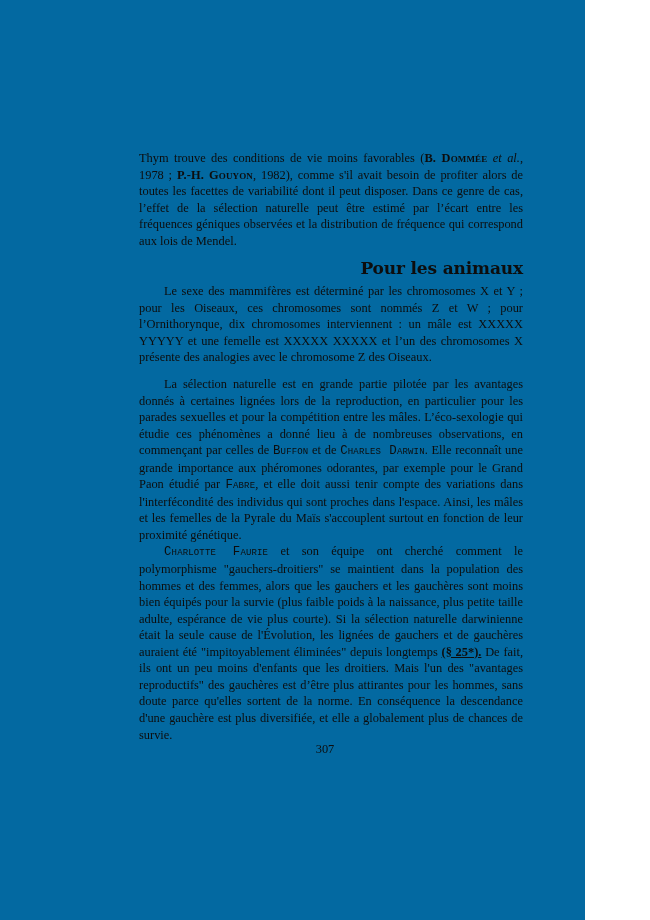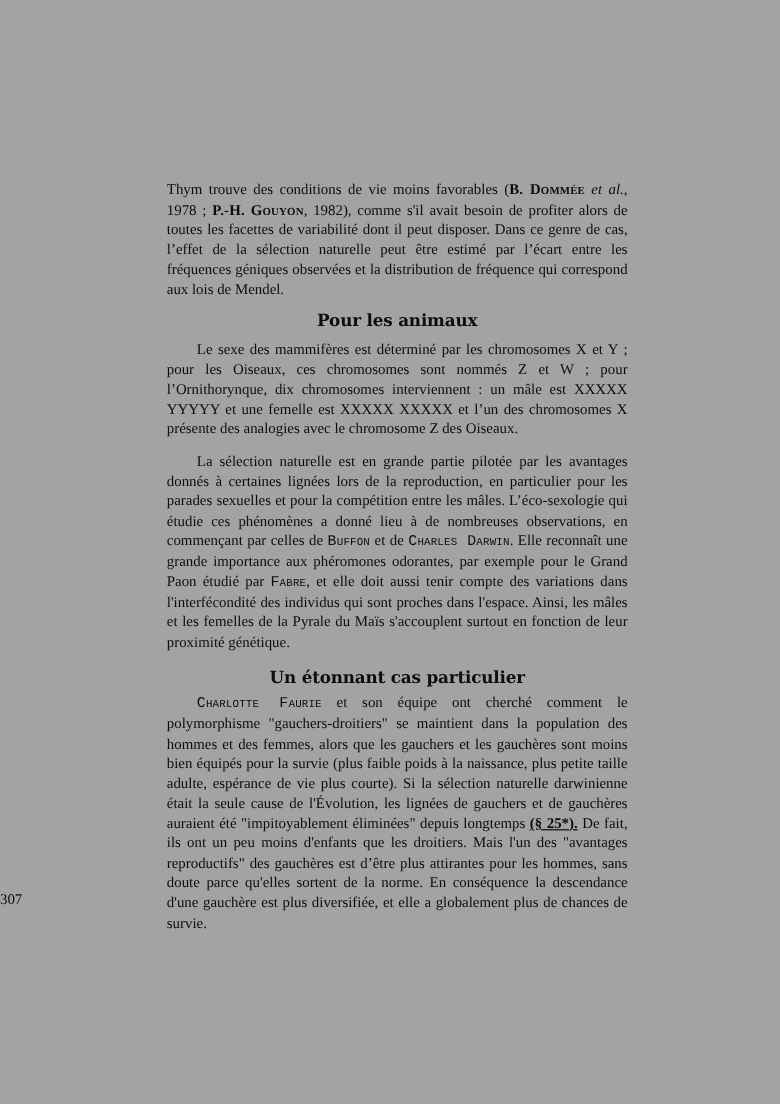--- a/index.html
+++ b/index.html
@@ -10,23 +10,23 @@
   body {
     width: 650px;
     height: 920px;
     overflow: hidden;
     font-family: "Liberation Serif", "DejaVu Serif", serif;
     color: #0d0d0d;
     -webkit-font-smoothing: antialiased;
   }
   .page {
     position: relative;
-    width: 650px;
+    width: 585px;
     height: 920px;
-    background: #a3a3a3;
+    background: #0369a1;
   }
   .text-column {
     position: absolute;
     left: 139px;
     top: 150px;
     width: 384px;
   }
   p.body-par {
     margin: 0 0 0 0;
     font-size: 12.4px;
@@ -37,25 +37,25 @@
   }
   p.indent {
     text-indent: 25px;
   }
   p.gap-after {
     margin-bottom: 10px;
   }
   h2.section-head {
     font-family: "DejaVu Serif", "Liberation Serif", serif;
     font-weight: bold;
-    font-size: 14px;
+    font-size: 17px;
     line-height: 19px;
     margin: 10px 0 5px 0;
     letter-spacing: -0.15px;
-    text-align: center;
+    text-align: right;
   }
   h2.head-2 {
     margin-top: 13px;
     margin-bottom: 2px;
   }
   .sc {
     font-variant: small-caps;
     letter-spacing: 0.15px;
     font-family: Liberation Mono, monospace;
   }
@@ -69,41 +69,41 @@
     text-decoration: underline;
   }
   .ital {
     font-style: italic;
   }
   .page-number {
     position: absolute;
     left: 0;
     top: 741px;
     width: 650px;
+    text-align: center;
     font-size: 12.4px;
     line-height: 16px;
     font-family: "Liberation Serif", "DejaVu Serif", serif;
   }
 </style>
 </head>
 <body>
 
 <div class="page">
 
   <div class="text-column">
 
     <p class="body-par gap-after"><span>Thym trouve des conditions de vie moins favorables (</span><span class="sc-bold">B. Dommée</span><span class="ital"> et al.</span><span>, 1978 ; </span><span class="sc-bold">P.-H. Gouyon</span><span>, 1982)</span><span>, comme s'il avait besoin de profiter alors de toutes les facettes de variabilité dont il peut disposer. Dans ce genre de cas, l’effet de la sélection naturelle peut être estimé par l’écart entre les fréquences géniques observées et la distribution de fréquence qui correspond aux lois de Mendel.</span></p>
 
     <h2 class="section-head">Pour les animaux</h2>
 
     <p class="body-par indent gap-after">Le sexe des mammifères est déterminé par les chromosomes X et Y ; pour les Oiseaux, ces chromosomes sont nommés Z et W ; pour l’Ornithorynque, dix chromosomes interviennent : un mâle est XXXXX YYYYY et une femelle est XXXXX XXXXX et l’un des chromosomes X présente des analogies avec le chromosome Z des Oiseaux.</p>
 
     <p class="body-par indent"><span>La sélection naturelle est en grande partie pilotée par les avantages donnés à certaines lignées lors de la reproduction, en particulier pour les parades sexuelles et pour la compétition entre les mâles. L’éco-sexologie qui étudie ces phénomènes a donné lieu à de nombreuses observations, en commençant par celles de </span><span class="sc">Buffon</span><span> et de </span><span class="sc">Charles Darwin</span><span>. Elle reconnaît une grande importance aux phéromones odorantes, par exemple pour le Grand Paon étudié par </span><span class="sc">Fabre</span><span>, et elle doit aussi tenir compte des variations dans l'interfécondité des individus qui sont proches dans l'espace. Ainsi, les mâles et les femelles de la Pyrale du Maïs s'accouplent surtout en fonction de leur proximité génétique.</span></p>
 
-    <h2 class="section-head head-2">Un étonnant cas particulier</h2>
 
     <p class="body-par indent"><span class="sc">Charlotte Faurie</span><span> et son équipe ont cherché comment le polymorphisme "gauchers-droitiers" se maintient dans la population des hommes et des femmes, alors que les gauchers et les gauchères sont moins bien équipés pour la survie (plus faible poids à la naissance, plus petite taille adulte, espérance de vie plus courte). Si la sélection naturelle darwinienne était la seule cause de l'Évolution, les lignées de gauchers et de gauchères auraient été "impitoyablement éliminées" depuis longtemps </span><span class="bold">(§ 25*).</span><span> De fait, ils ont un peu moins d'enfants que les droitiers. Mais l'un des "avantages reproductifs" des gauchères est d’être plus attirantes pour les hommes, sans doute parce qu'elles sortent de la norme. En conséquence la descendance d'une gauchère est plus diversifiée, et elle a globalement plus de chances de survie.</span></p>
 
   </div>
 
   <div class="page-number">307</div>
 
 </div>
 
 </body></html>

